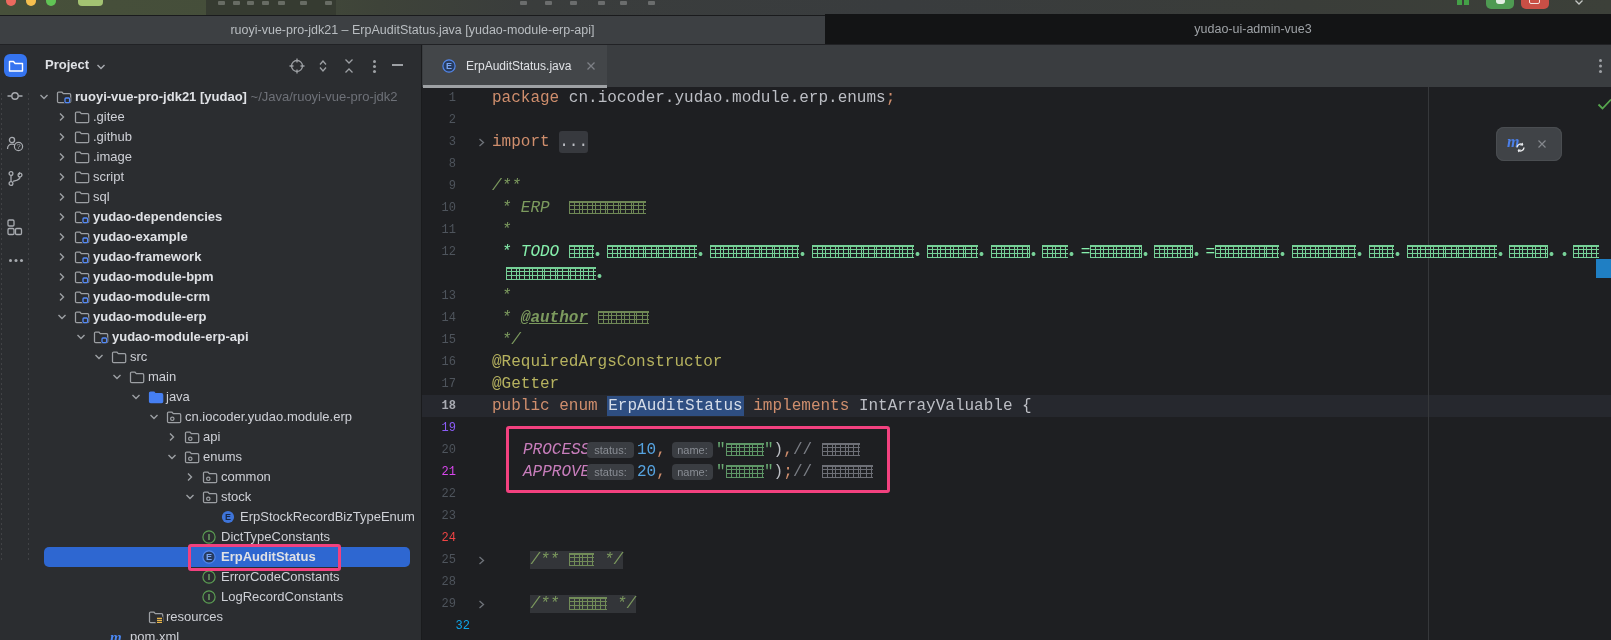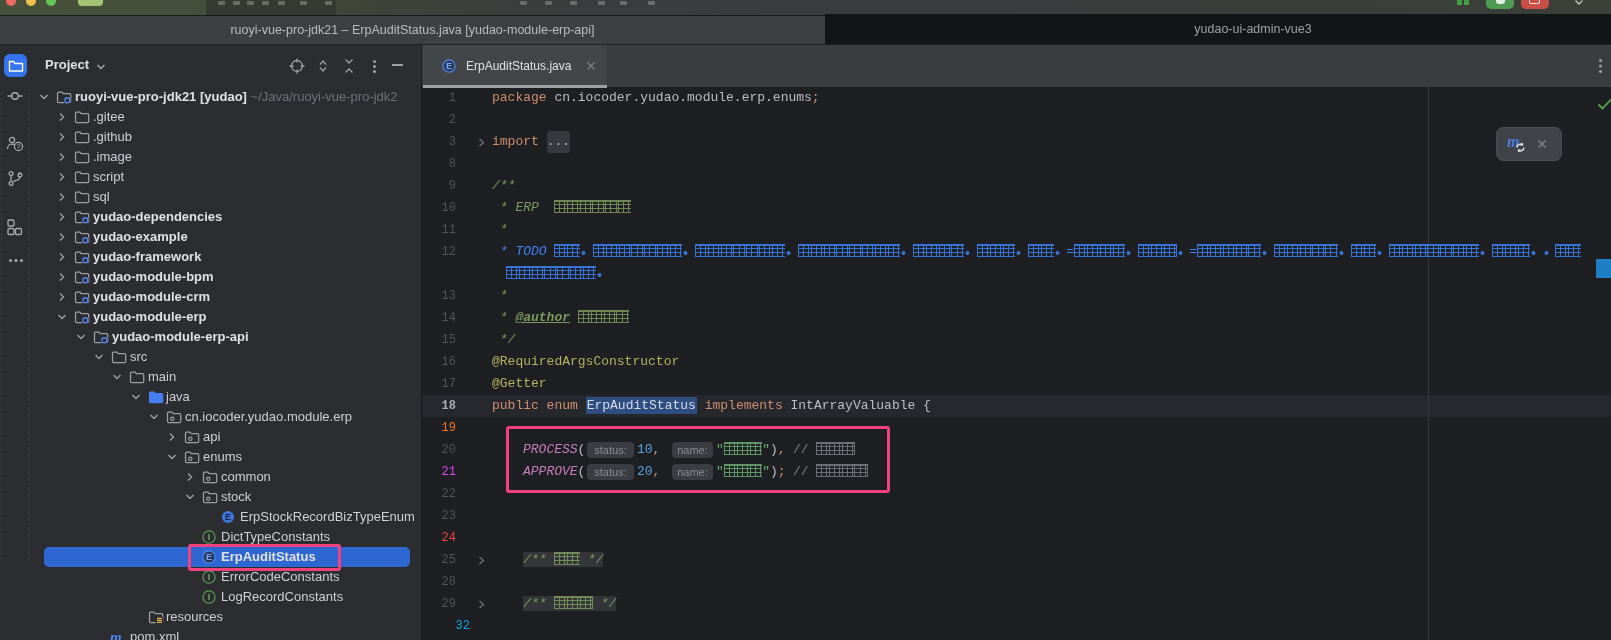--- a/index.html
+++ b/index.html
@@ -1,19 +1,19 @@
 <!DOCTYPE html>
 <html><head><meta charset="utf-8"><style>
 *{margin:0;padding:0;box-sizing:border-box}
 body{width:1611px;height:640px;overflow:hidden;background:#1E1F22}
 #root{position:relative;width:1611px;height:640px;font-family:"Liberation Sans",sans-serif;overflow:hidden}
 .abs{position:absolute}
-.mono{font-family:"Liberation Mono",monospace;font-size:13px;line-height:22px;white-space:pre;color:#BCBEC4}
+.mono{font-family:"Liberation Mono",monospace;font-size:16px;line-height:22px;white-space:pre;color:#BCBEC4}
 .kw{color:#CF8E6D}.st{color:#6AAB73}.nu{color:#56A3E0}.pp{color:#C77DBB}
-.cm{color:#7B7E85}.dc{color:#7C9A5E;font-style:italic}.td{color:#3b82f6;font-style:italic}
+.cm{color:#7B7E85}.dc{color:#7C9A5E;font-style:italic}.td{color:#86efac;font-style:italic}
 .an{color:#B6B25F}.it{font-style:italic}
 i.cj,i.pu{display:inline-block;height:12.5px;vertical-align:-1.5px}
 i.cj{opacity:.85;background-image:
  repeating-linear-gradient(90deg,currentColor 0 1px,transparent 1px 5.2px,currentColor 5.2px 6.2px,transparent 6.2px 10.4px,currentColor 10.4px 11.4px,transparent 11.4px 12.8px),
  repeating-linear-gradient(0deg,currentColor 0 1.1px,transparent 1.1px 3.9px,currentColor 3.9px 5px,transparent 5px 7.8px,currentColor 7.8px 8.9px,transparent 8.9px 11.4px,currentColor 11.4px 12.5px)}
 i.pu{opacity:.85;background-image:radial-gradient(circle at 3.5px 9px,currentColor 0 1.6px,transparent 2.3px);background-size:12.8px 12.5px}
 .chip{display:inline-block;background:#3A3D42;color:#898D94;border-radius:4px;font-size:11px;
  font-family:"Liberation Sans",sans-serif;text-align:center;vertical-align:-2.5px;height:16px;line-height:16px}
 .tree{position:absolute;height:20px;line-height:20px;font-size:13px;color:#CED0D6;white-space:nowrap}
 .tree b{color:#DFE1E5;font-weight:bold}
@@ -334,21 +334,21 @@
 <div class="gut" style="left:422px;top:175px;color:#4E545C">9</div>
 <div class="gut" style="left:422px;top:197px;color:#4E545C">10</div>
 <div class="gut" style="left:422px;top:219px;color:#4E545C">11</div>
 <div class="gut" style="left:422px;top:241px;color:#4E545C">12</div>
 <div class="gut" style="left:422px;top:285px;color:#4E545C">13</div>
 <div class="gut" style="left:422px;top:307px;color:#4E545C">14</div>
 <div class="gut" style="left:422px;top:329px;color:#4E545C">15</div>
 <div class="gut" style="left:422px;top:351px;color:#4E545C">16</div>
 <div class="gut" style="left:422px;top:373px;color:#4E545C">17</div>
 <div class="gut" style="left:422px;top:395px;color:#A9ABB2;font-weight:bold">18</div>
-<div class="gut" style="left:422px;top:417px;color:#f97316">19</div>
+<div class="gut" style="left:422px;top:417px;color:#8b5cf6">19</div>
 <div class="gut" style="left:422px;top:439px;color:#4E545C">20</div>
 <div class="gut" style="left:422px;top:461px;color:#d946ef">21</div>
 <div class="gut" style="left:422px;top:483px;color:#4E545C">22</div>
 <div class="gut" style="left:422px;top:505px;color:#4E545C">23</div>
 <div class="gut" style="left:422px;top:527px;color:#ef4444">24</div>
 <div class="gut" style="left:422px;top:549px;color:#4E545C">25</div>
 <div class="gut" style="left:422px;top:571px;color:#4E545C">28</div>
 <div class="gut" style="left:422px;top:593px;color:#4E545C">29</div>
 <div class="gut" style="left:436px;top:615px;color:#0ea5e9">32</div>
 <svg class="abs" style="left:476px;top:137px" width="11" height="11" viewBox="0 0 11 11">

